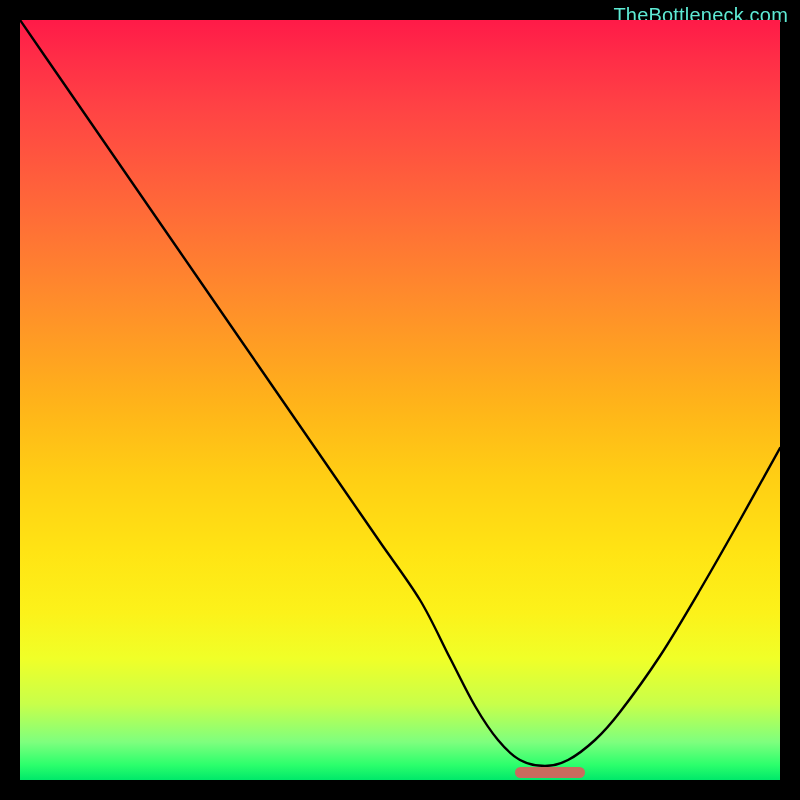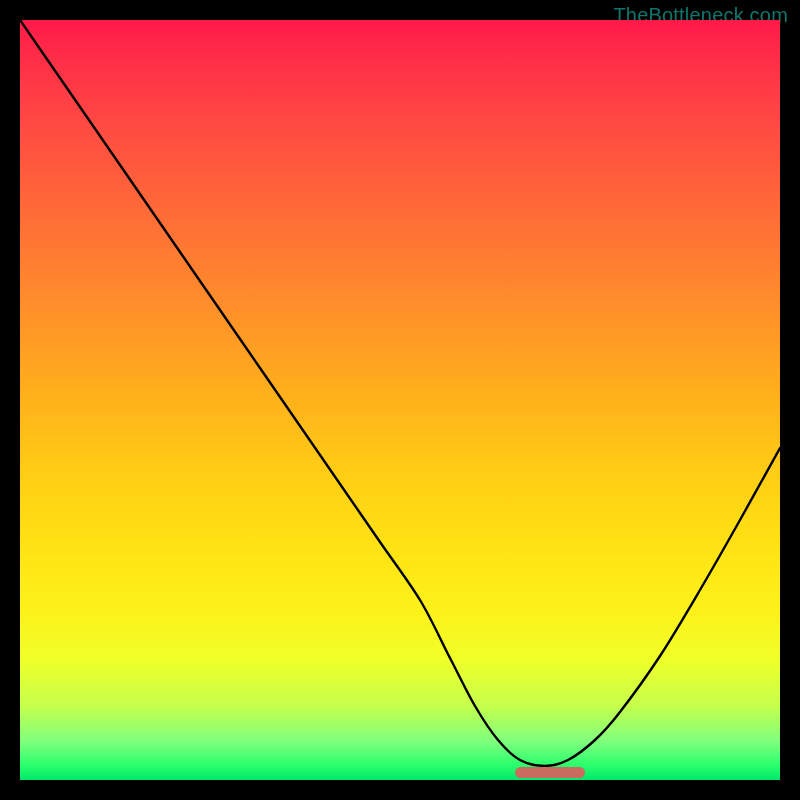--- a/index.html
+++ b/index.html
@@ -32,21 +32,21 @@
       #2cff6c 98%,
       #00e86a 100%
     );
   }
   .watermark {
     position: absolute;
     top: 4px;
     right: 12px;
     font-family: Arial, Helvetica, sans-serif;
     font-size: 20px;
-    color: #0f766e;
+    color: #5eead4;
     font-weight: 400;
     letter-spacing: 0.2px;
   }
   .curve-svg {
     position: absolute;
     left: 20px;
     top: 20px;
     width: 760px;
     height: 760px;
   }

